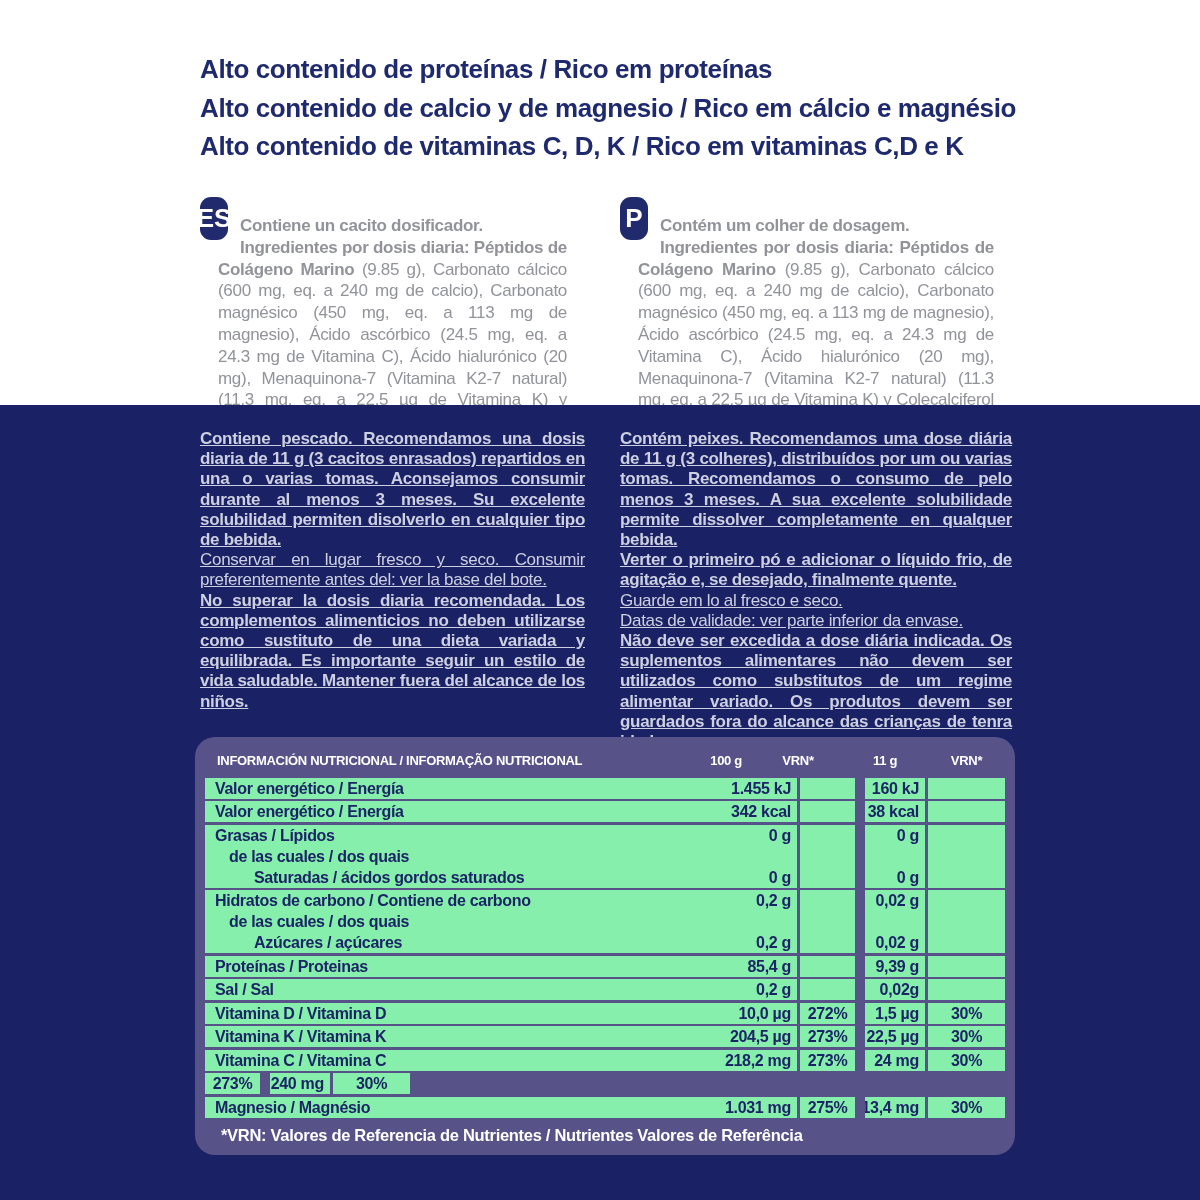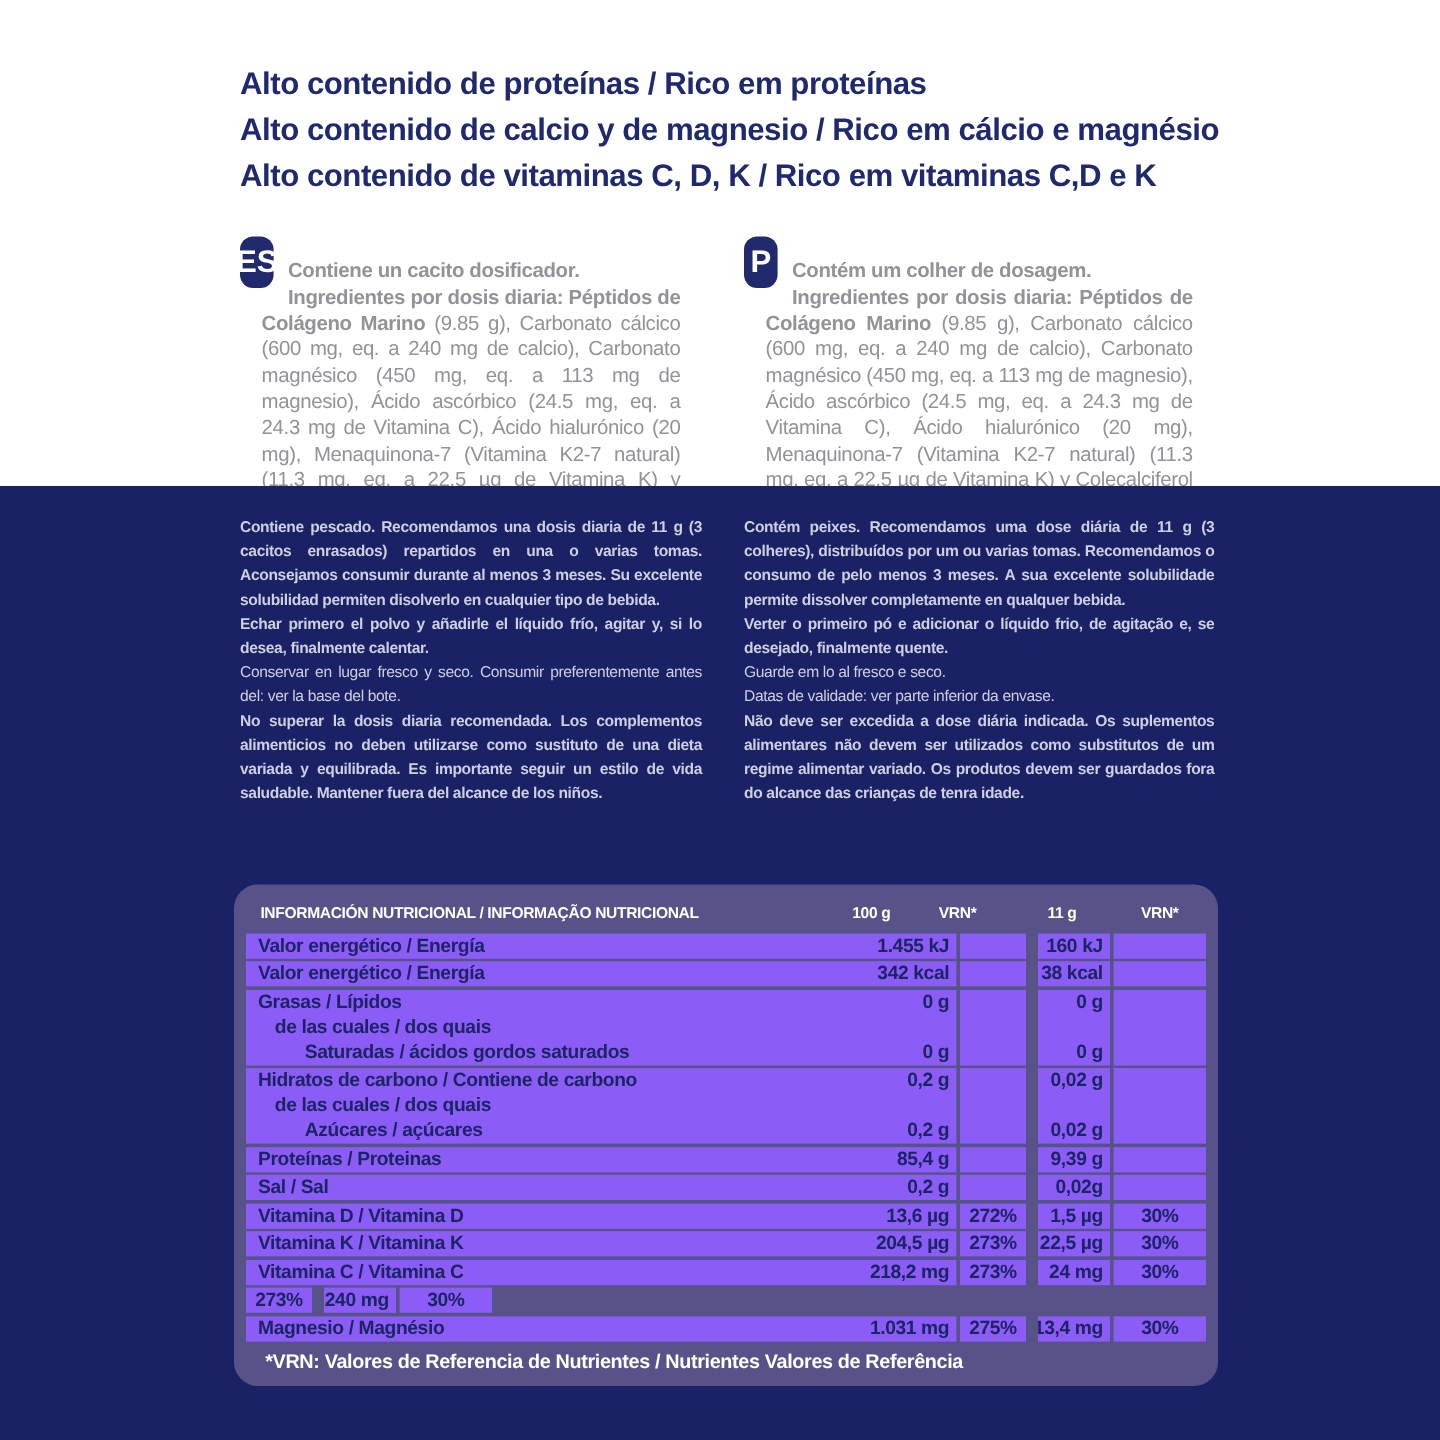--- a/index.html
+++ b/index.html
@@ -26,37 +26,37 @@
     margin:18px;color:var(--gray-text);font-size:17px;line-height:21.8px;
     text-align:justify;letter-spacing:-0.3px;
   }
   .ing b{font-weight:bold;}
   
   .dark{position:absolute;left:0;top:405px;width:1200px;height:795px;background:var(--navy-bg);}
   .usage{display:flex;gap:35px;padding:24px 188px 0 200px;}
   .u-col{width:385px;flex:0 0 auto;}
   .u-col.pt{width:392px;}
   .u{
-    margin:0;color:var(--light-text);font-size:13px;line-height:20.2px;
-    text-align:justify;letter-spacing:-0.3px;font-weight:normal;
+    margin:0;color:var(--light-text);font-size:17px;line-height:20.2px;
+    text-align:justify;letter-spacing:-0.3px;font-weight:normal;text-decoration:underline;
   }
   .u.b{font-weight:bold;}
   
   .ntable{
     position:absolute;left:195px;top:737px;width:820px;box-sizing:border-box;
     background:var(--purple);border-radius:20px;padding:8px 10px 0 10px;
   }
   .t-head{display:flex;gap:3px;align-items:center;height:30px;color:#fff;font-weight:bold;font-size:13px;letter-spacing:-0.3px;}
   .h-title-wrap{flex:1;display:flex;align-items:center;padding-left:12px;min-width:0;}
   .h100{margin-left:auto;padding-right:16px;}
   .hv{width:74px;text-align:center;flex:0 0 auto;}
   .hv11{width:80px;text-align:center;flex:0 0 auto;margin-left:7px;}
   .hv2{width:77px;text-align:center;flex:0 0 auto;}
   .t-row{display:flex;gap:3px;margin-top:2.5px;}
-  .t-cell{background:#8b5cf6;overflow:hidden;}
+  .t-cell{background:#86efac;overflow:hidden;}
   .c-label{flex:1;min-width:0;}
   .c-vrn{width:55px;flex:0 0 auto;}
   .c-v11{width:60px;flex:0 0 auto;margin-left:7px;}
   .c-vrn2{width:77px;flex:0 0 auto;}
   .tl{height:21px;line-height:21px;display:flex;color:var(--cell-text);
       font-weight:bold;font-size:16px;letter-spacing:-0.3px;white-space:nowrap;}
   .tl .lbl{padding-left:10px;}
   .tl .lbl.i1{padding-left:24px;}
   .tl .lbl.i2{padding-left:49px;}
   .tl .val{margin-left:auto;padding-right:6px;}
@@ -85,21 +85,20 @@
   <div class="ing-col pt">
     <span class="badge">P</span>
     <p class="ing"><b>Contém um colher de dosagem.</b><br><b>Ingredientes por dosis diaria: Péptidos de Colágeno Marino</b><span> (9.85 g), Carbonato cálcico (600 mg, eq. a 240 mg de calcio), Carbonato magnésico (450 mg, eq. a 113 mg de magnesio), Ácido ascórbico (24.5 mg, eq. a 24.3 mg de Vitamina C), Ácido hialurónico (20 mg), Menaquinona-7 (Vitamina K2-7 natural) (11.3 mg, eq. a 22.5 µg de Vitamina K) y Colecalciferol (600 µg, eq. a 1.5 µg de Vitamina D).</span></p>
   </div>
 </div>
 
 <div class="dark">
   <div class="usage">
     <div class="u-col es">
         <p class="u b">Contiene pescado. Recomendamos una dosis diaria de 11 g (3 cacitos enrasados) repartidos en una o varias tomas.  Aconsejamos consumir durante al menos 3 meses. Su excelente solubilidad permiten disolverlo en cualquier tipo de bebida.</p>
-        <p class="u b">Echar primero el polvo y añadirle el líquido frío, agitar y, si lo desea, finalmente calentar.</p>
         <p class="u">Conservar en lugar fresco y seco. Consumir preferentemente antes del: ver la base del bote.</p>
         <p class="u b">No superar la dosis diaria recomendada. Los complementos alimenticios no deben utilizarse como sustituto de una dieta variada y equilibrada. Es importante seguir un estilo de vida saludable. Mantener fuera del alcance de los niños.</p>
       </div>
     <div class="u-col pt">
         <p class="u b">Contém peixes. Recomendamos uma dose diária de 11 g (3 colheres), distribuídos por um ou varias tomas. Recomendamos o consumo de pelo menos 3 meses. A sua excelente solubilidade permite dissolver completamente en qualquer bebida.</p>
         <p class="u b">Verter o primeiro pó e adicionar o líquido frio, de agitação e, se desejado, finalmente quente.</p>
         <p class="u">Guarde em lo al fresco e seco.</p>
         <p class="u">Datas de validade: ver parte inferior da envase.</p>
         <p class="u b">Não deve ser excedida a dose diária indicada. Os suplementos alimentares não devem ser utilizados como substitutos de um regime alimentar variado. Os produtos devem ser guardados fora do alcance das crianças de tenra idade.</p>
       </div>
@@ -304,21 +303,21 @@
         <div class="t-cell c-vrn2">
           <div class="tl center">
             <span></span>
           </div>
         </div>
       </div>
       <div class="t-row">
         <div class="t-cell c-label">
           <div class="tl">
             <span class="lbl">Vitamina D / Vitamina D</span>
-            <span class="val">13,6 µg</span>
+            <span class="val">10,0 µg</span>
           </div>
         </div>
         <div class="t-cell c-vrn">
           <div class="tl center">
             <span>272%</span>
           </div>
         </div>
         <div class="t-cell c-v11">
           <div class="tl right">
             <span>1,5 µg</span>

